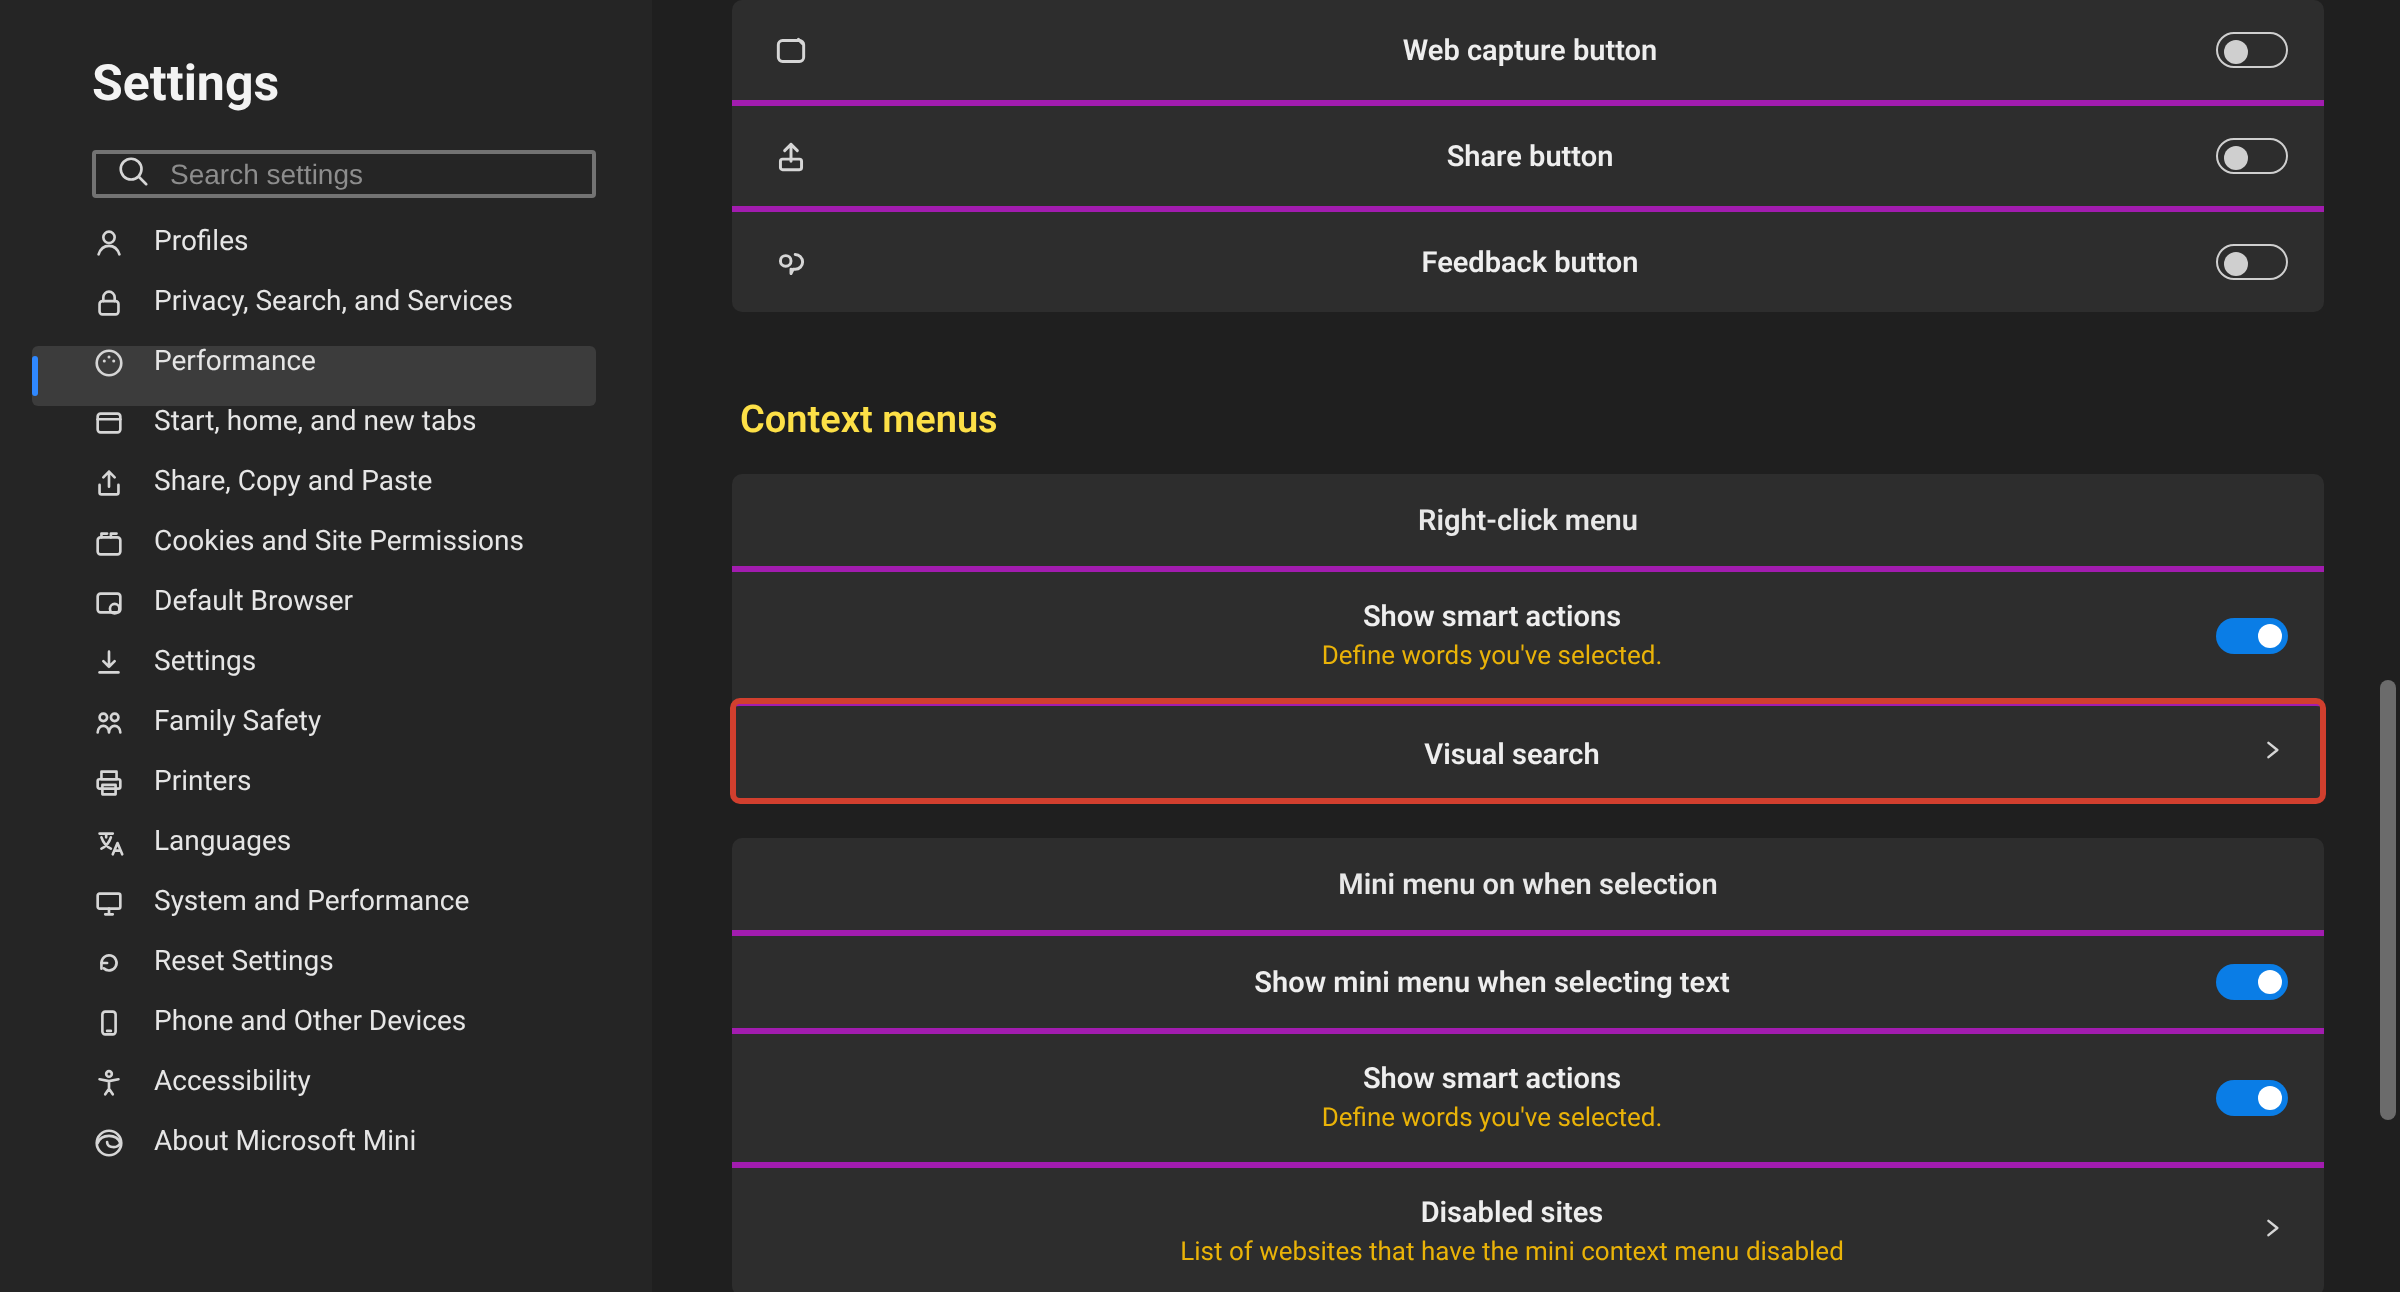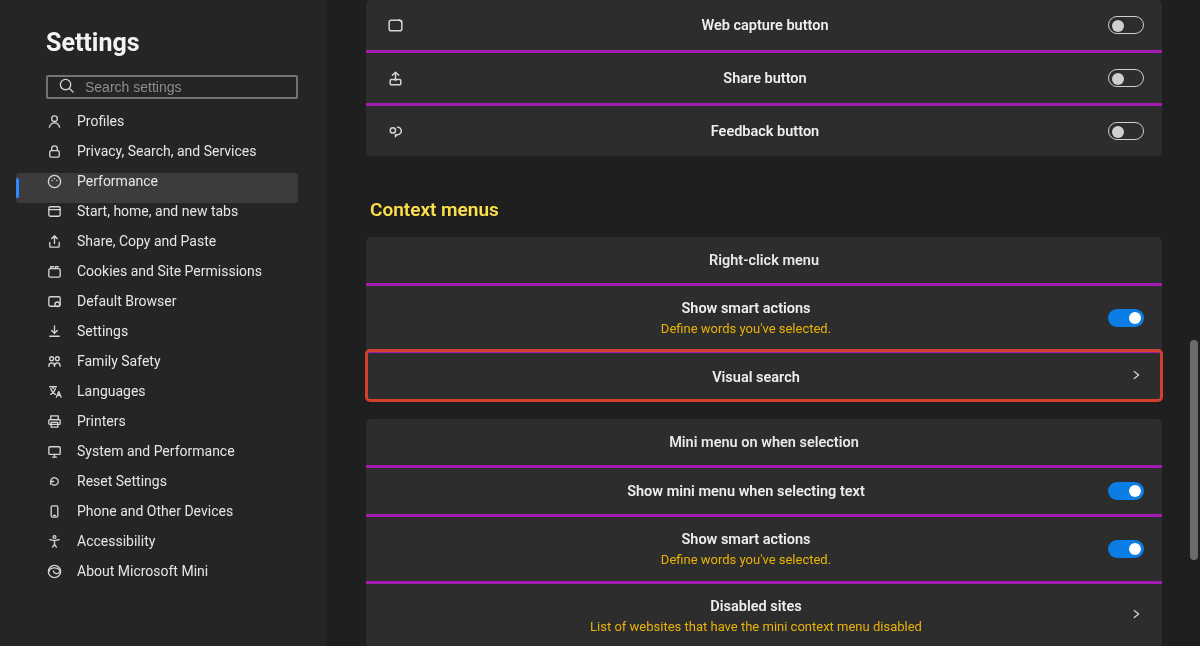--- a/index.html
+++ b/index.html
@@ -343,32 +343,32 @@
         <span class="ico">
           <svg width="17" height="17" viewBox="0 0 18 18">
             <use href="#i-family"></use>
           </svg>
         </span>
         <span>Family Safety</span>
       </li>
       <li>
         <span class="ico">
           <svg width="17" height="17" viewBox="0 0 18 18">
+            <use href="#i-printer"></use>
+          </svg>
+        </span>
+        <span>Printers</span>
+      </li>
+      <li>
+        <span class="ico">
+          <svg width="17" height="17" viewBox="0 0 18 18">
             <use href="#i-language"></use>
           </svg>
         </span>
         <span>Languages</span>
-      </li>
-      <li>
-        <span class="ico">
-          <svg width="17" height="17" viewBox="0 0 18 18">
-            <use href="#i-printer"></use>
-          </svg>
-        </span>
-        <span>Printers</span>
       </li>
       <li>
         <span class="ico">
           <svg width="17" height="17" viewBox="0 0 18 18">
             <use href="#i-system"></use>
           </svg>
         </span>
         <span>System and Performance</span>
       </li>
       <li>

